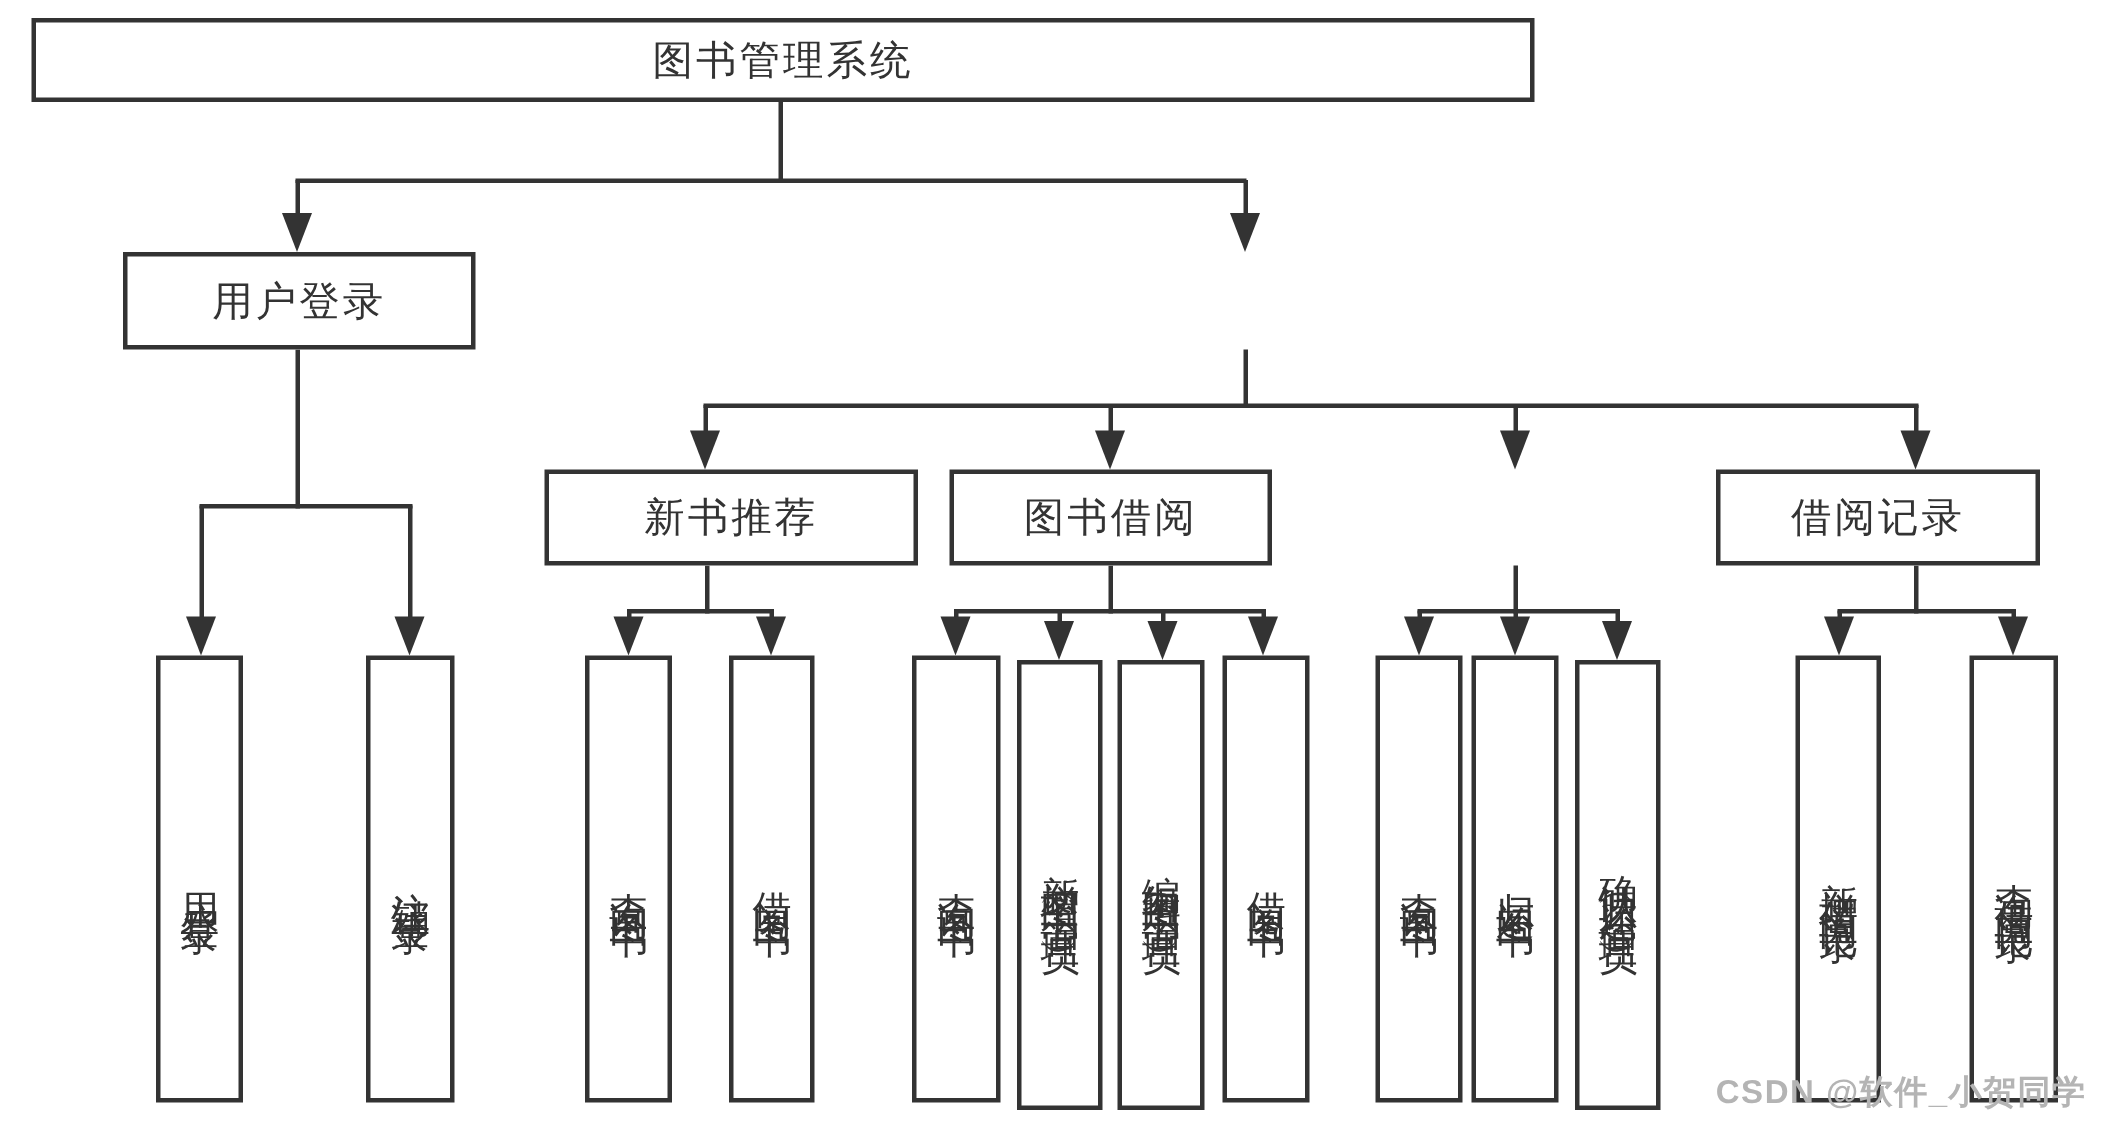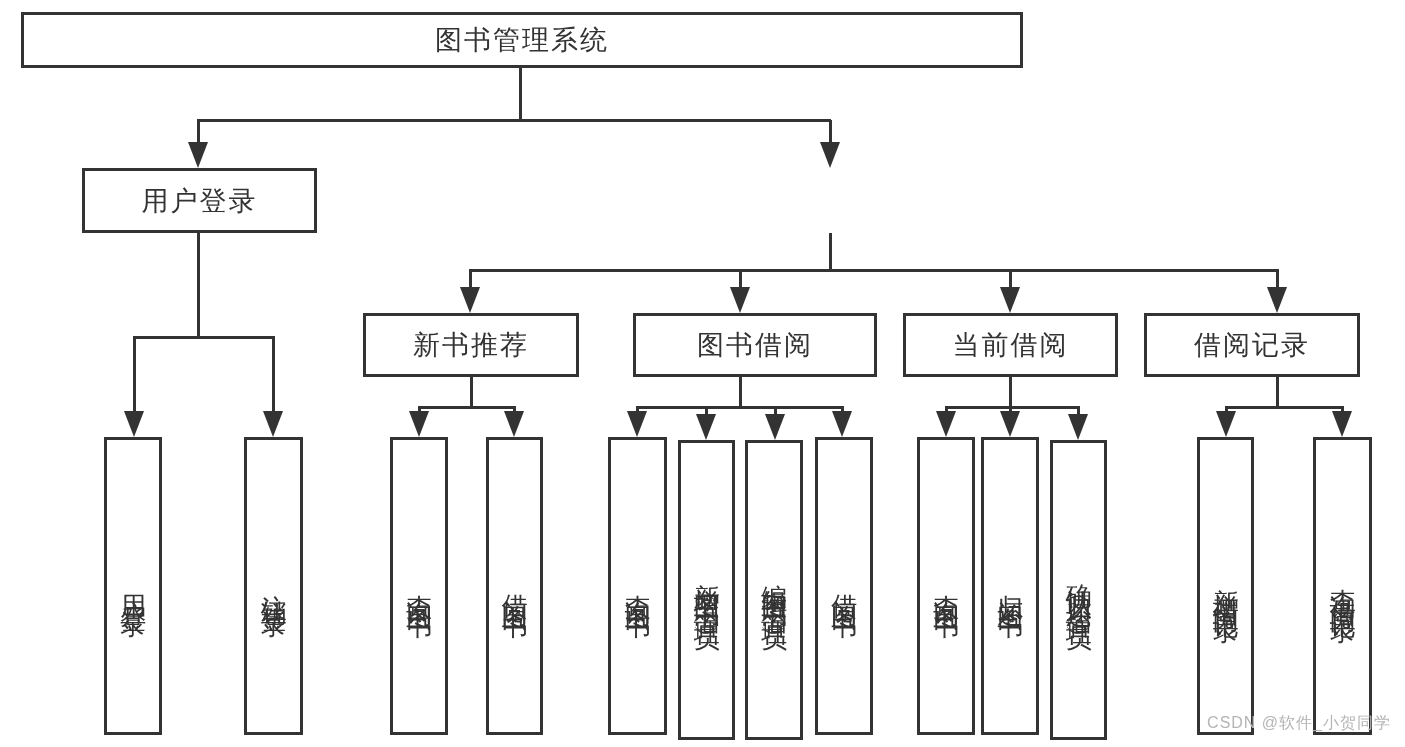--- a/index.html
+++ b/index.html
@@ -34,22 +34,23 @@
   }
   .line{position:absolute;background:var(--line);z-index:1;}
   .arrow{
     position:absolute;width:0;height:0;z-index:3;
     border-left:10px solid transparent;
     border-right:10px solid transparent;
     border-top:26px solid var(--line);
   }
   .watermark{
     position:absolute;z-index:5;
-    color:var(--wm);font-size:16px;letter-spacing:1px;
+    color:var(--wm);font-size:22px;letter-spacing:1px;
     white-space:nowrap;
+    font-weight:bold;
   }
 </style>
 </head>
 <body>
 
 <div class="stage">
     <div class="line" style="left: 519px; top: 68px; width: 3px; height: 54px;"></div>
     <div class="line" style="left: 197px; top: 233px; width: 3px; height: 106px;"></div>
     <div class="line" style="left: 829px; top: 233px; width: 3px; height: 39px;"></div>
     <div class="line" style="left: 470px; top: 377px; width: 3px; height: 32px;"></div>
@@ -100,28 +101,25 @@
     <div class="line" style="left: 1225px; top: 407px; width: 3px; height: 10px;"></div>
     <div class="arrow" style="left: 1216px; top: 411px;"></div>
     <div class="line" style="left: 1341px; top: 407px; width: 3px; height: 10px;"></div>
     <div class="arrow" style="left: 1332px; top: 411px;"></div>
     <div class="node h" style="left: 21px; top: 12px; width: 1002px; height: 56px;">
       <span>图书管理系统</span>
     </div>
     <div class="node h" style="left: 82px; top: 168px; width: 235px; height: 65px;">
       <span>用户登录</span>
     </div>
-    <div class="node h" style="left: 363px; top: 313px; width: 216px; height: 64px;">
+    <div class="node h" style="left: 363px; top: 313px; width: 249px; height: 64px;">
       <span>新书推荐</span>
     </div>
-    <div class="node h" style="left: 633px; top: 313px; width: 244px; height: 64px;">
+    <div class="node h" style="left: 633px; top: 313px; width: 215px; height: 64px;">
       <span>图书借阅</span>
-    </div>
-    <div class="node h" style="left: 903px; top: 313px; width: 215px; height: 64px;">
-      <span>当前借阅</span>
     </div>
     <div class="node h" style="left: 1144px; top: 313px; width: 216px; height: 64px;">
       <span>借阅记录</span>
     </div>
     <div class="node v" style="left: 104px; top: 437px; width: 58px; height: 298px;">
       <span class="vt">用户登录</span>
     </div>
     <div class="node v" style="left: 244px; top: 437px; width: 59px; height: 298px;">
       <span class="vt">注销登录</span>
     </div>

